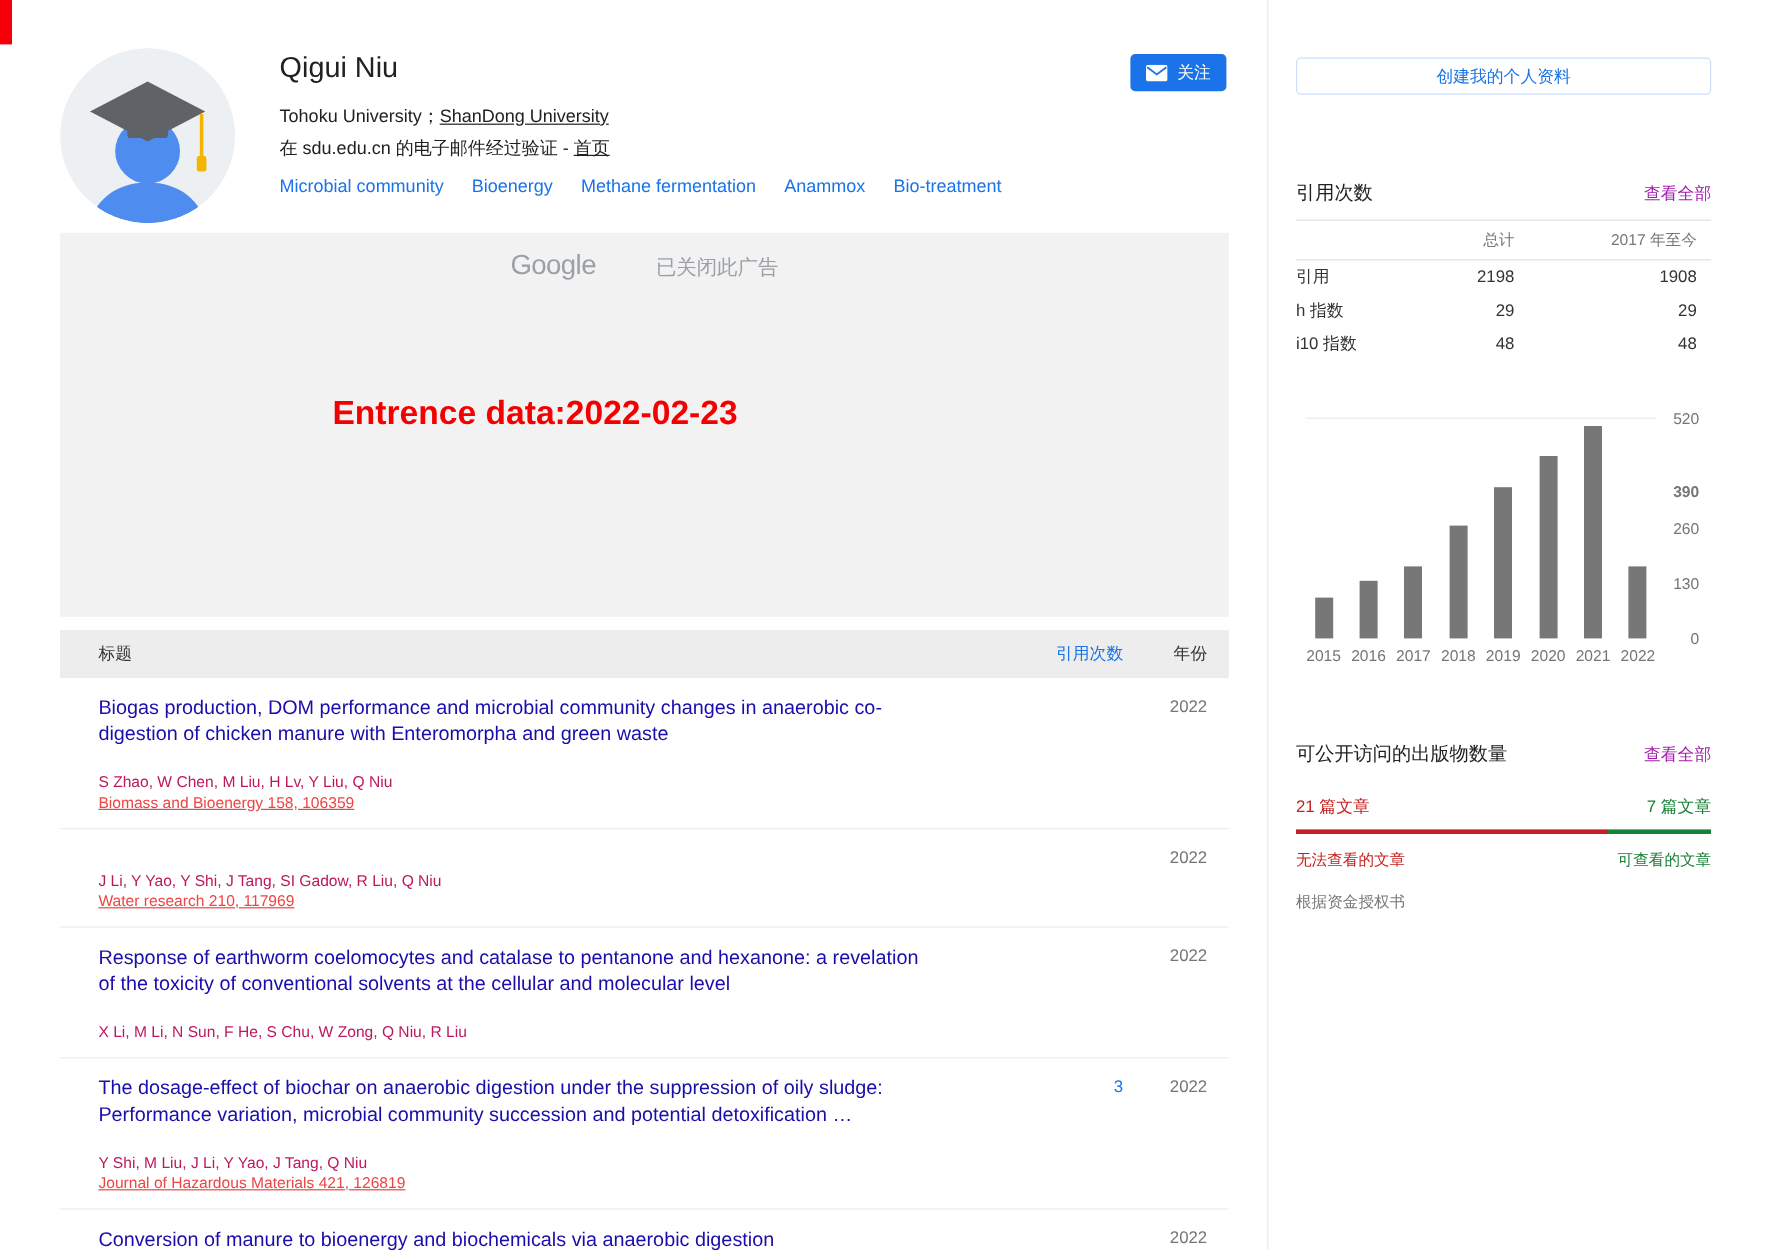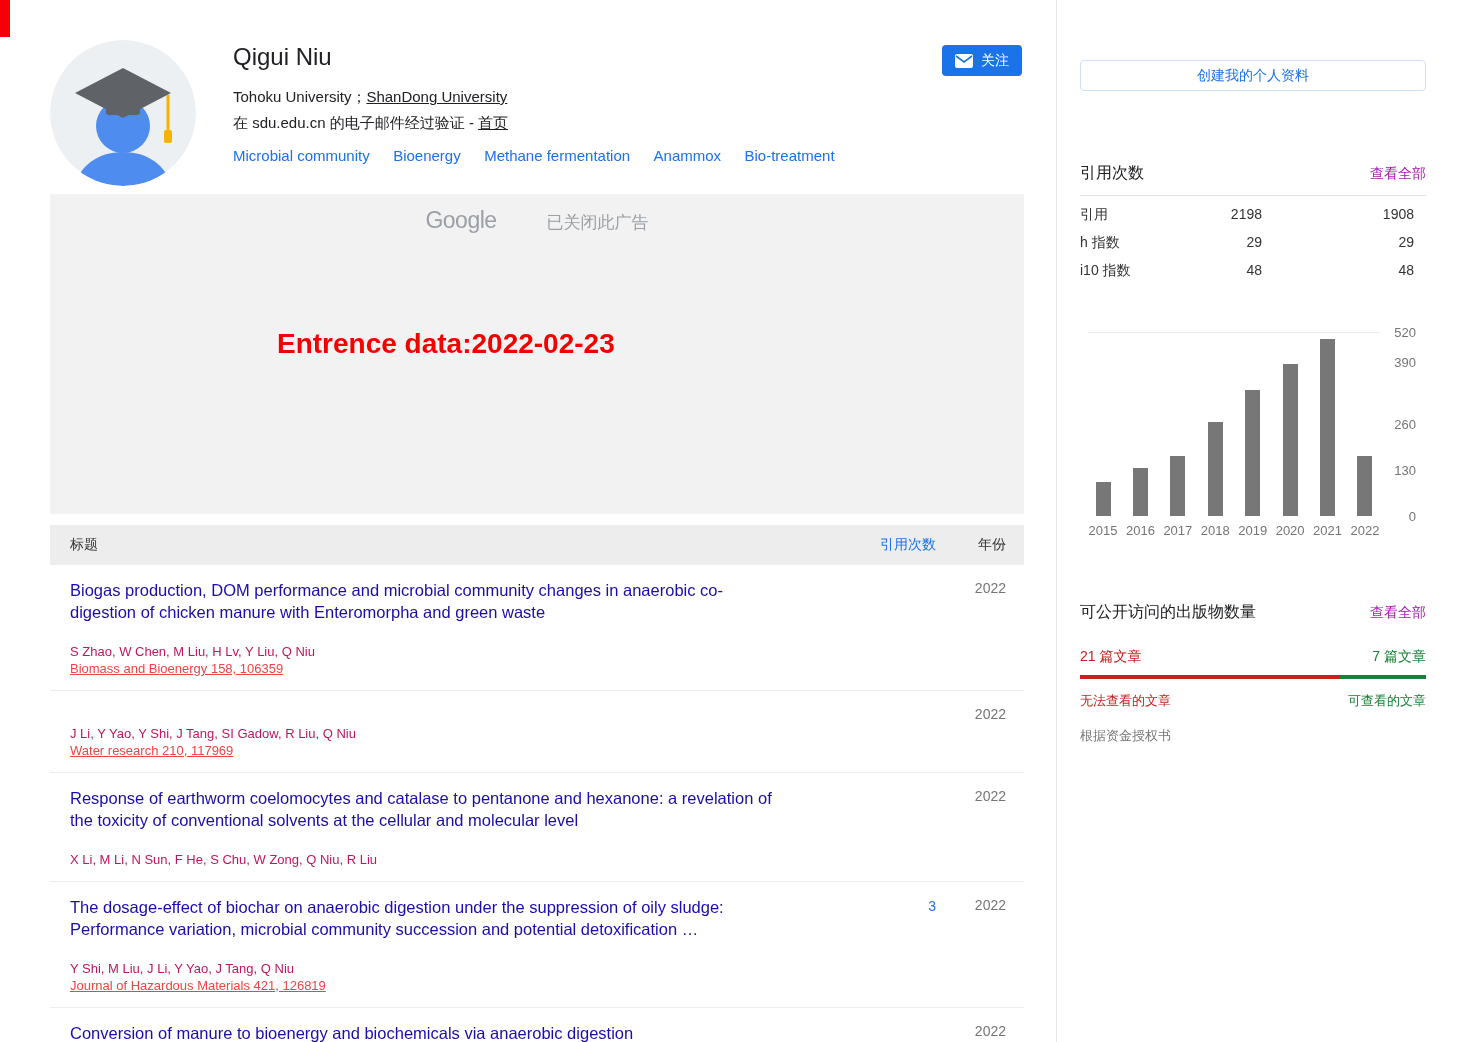--- a/index.html
+++ b/index.html
@@ -26,39 +26,39 @@
     border:none; border-radius:4px; padding:0 13px; font-size:14px; display:flex; align-items:center;
     gap:8px; cursor:pointer; font-family:inherit; }
 
   .ad-area { position:relative; margin-top:4px; height:320px; background:#f2f2f2; }
   .ad-head { text-align:center; padding-top:13px; }
   .g-logo { font-size:23px; font-weight:500; color:#9aa0a6; letter-spacing:-0.5px; margin-right:10px; }
   .ad-msg { font-size:17px; color:#9aa0a6;margin-left:40px; }
   .overlay-red { position:absolute; left:227px; top:134px; font-size:28px; font-weight:bold; color:#f40000; }
 
   .tbl-header { display:flex; align-items:center; height:40px; background:#ededed; margin-top:11px; font-size:14px; }
-  .col-title { flex:1; padding-left:20px; }
+  .col-title { flex:1; padding-left:32px; }
   .col-cited { width:95px; text-align:right; flex-shrink:0; }
   .col-year { width:88px; text-align:right; padding-right:18px; flex-shrink:0; }
   .tbl-header .col-title { color:#333; cursor:pointer; }
   .tbl-header .col-cited { color:#1a73e8; cursor:pointer; }
   .tbl-header .col-year { color:#333; cursor:pointer; }
 
   .article-row { display:flex; padding:15px 0 14px; border-bottom:1px solid #ededed; }
   .article-row:last-child { border-bottom:none; }
   .article-row .col-title { padding-right:68px; }
   .art-title { font-size:16.5px; line-height:1.33; color:#1a0dab; text-decoration:none; cursor:pointer; display:inline-block; }
   .art-authors { font-size:13px; color:#be185d; margin-top:20px; }
   .art-venue { font-size:13px; color:#ef4444; margin-top:2px;text-decoration:underline; }
   .article-row .col-cited a { font-size:14px; color:#1a73e8; text-decoration:none; cursor:pointer; }
   .article-row .col-year { font-size:14px; color:#757575; }
 
   
   .sidebar { position:absolute; left:1080px; top:40px; width:346px; }
-  .create-btn { display:block; width:100%; height:31px; margin-top:20px; background:#fff; color:#1a73e8;
+  .create-btn { display:block; width:100%; height:31px; margin-top:8px; background:#fff; color:#1a73e8;
     border:1px solid #cddffb; border-radius:4px; font-size:14px; cursor:pointer; font-family:inherit; }
 
   .sec-head { display:flex; justify-content:space-between; align-items:baseline; }
   .sec-head.cited { margin-top:72px; padding-bottom:11px; border-bottom:1px solid #e1e1e1; }
   .sec-title { font-size:16px; color:#202124; }
   .view-all { font-size:14px; color:#a21caf; text-decoration:none; cursor:pointer; }
 
   .stats-hrow { display:flex; padding:7px 12px 7px 0; border-bottom:1px solid #e1e1e1; font-size:13px; color:#777; }
   .stats-row { display:flex; padding:5px 12px 5px 0; font-size:14px; color:#333; }
   .stats-row:first-of-type { padding-top:10px; }
@@ -208,20 +208,25 @@
   <div class="sidebar">
 
     <button class="create-btn">创建我的个人资料</button>
 
     <div class="sec-head cited">
       <span class="sec-title">引用次数</span>
       <a class="view-all">查看全部</a>
     </div>
 
     <div>
+      <div class="stats-hrow">
+        <div class="s-label"></div>
+        <div class="s-total">总计</div>
+        <div class="s-since">2017 年至今</div>
+      </div>
       <div class="stats-row">
         <div class="s-label">引用</div>
         <div class="s-total">2198</div>
         <div class="s-since">1908</div>
       </div>
       <div class="stats-row">
         <div class="s-label">h 指数</div>
         <div class="s-total">29</div>
         <div class="s-since">29</div>
       </div>
@@ -264,21 +269,21 @@
           </div>
           <div class="chart-col">
             <div class="chart-bar" style="height: 60px; background: rgb(119, 119, 119);"></div>
             <div class="chart-year">2022</div>
           </div>
         </div>
       <div class="ticks">
           <div class="chart-tick" style="bottom: -8px;">0</div>
           <div class="chart-tick" style="bottom: 38px;">130</div>
           <div class="chart-tick" style="bottom: 84px;">260</div>
-          <div class="chart-tick" style="bottom: 146px;">390</div>
+          <div class="chart-tick" style="bottom: 115px; font-weight: bold;">390</div>
           <div class="chart-tick" style="bottom: 176px;">520</div>
         </div>
     </div>
 
     <div class="sec-head pa">
       <span class="sec-title">可公开访问的出版物数量</span>
       <a class="view-all">查看全部</a>
     </div>
 
     <div class="pa-counts">

